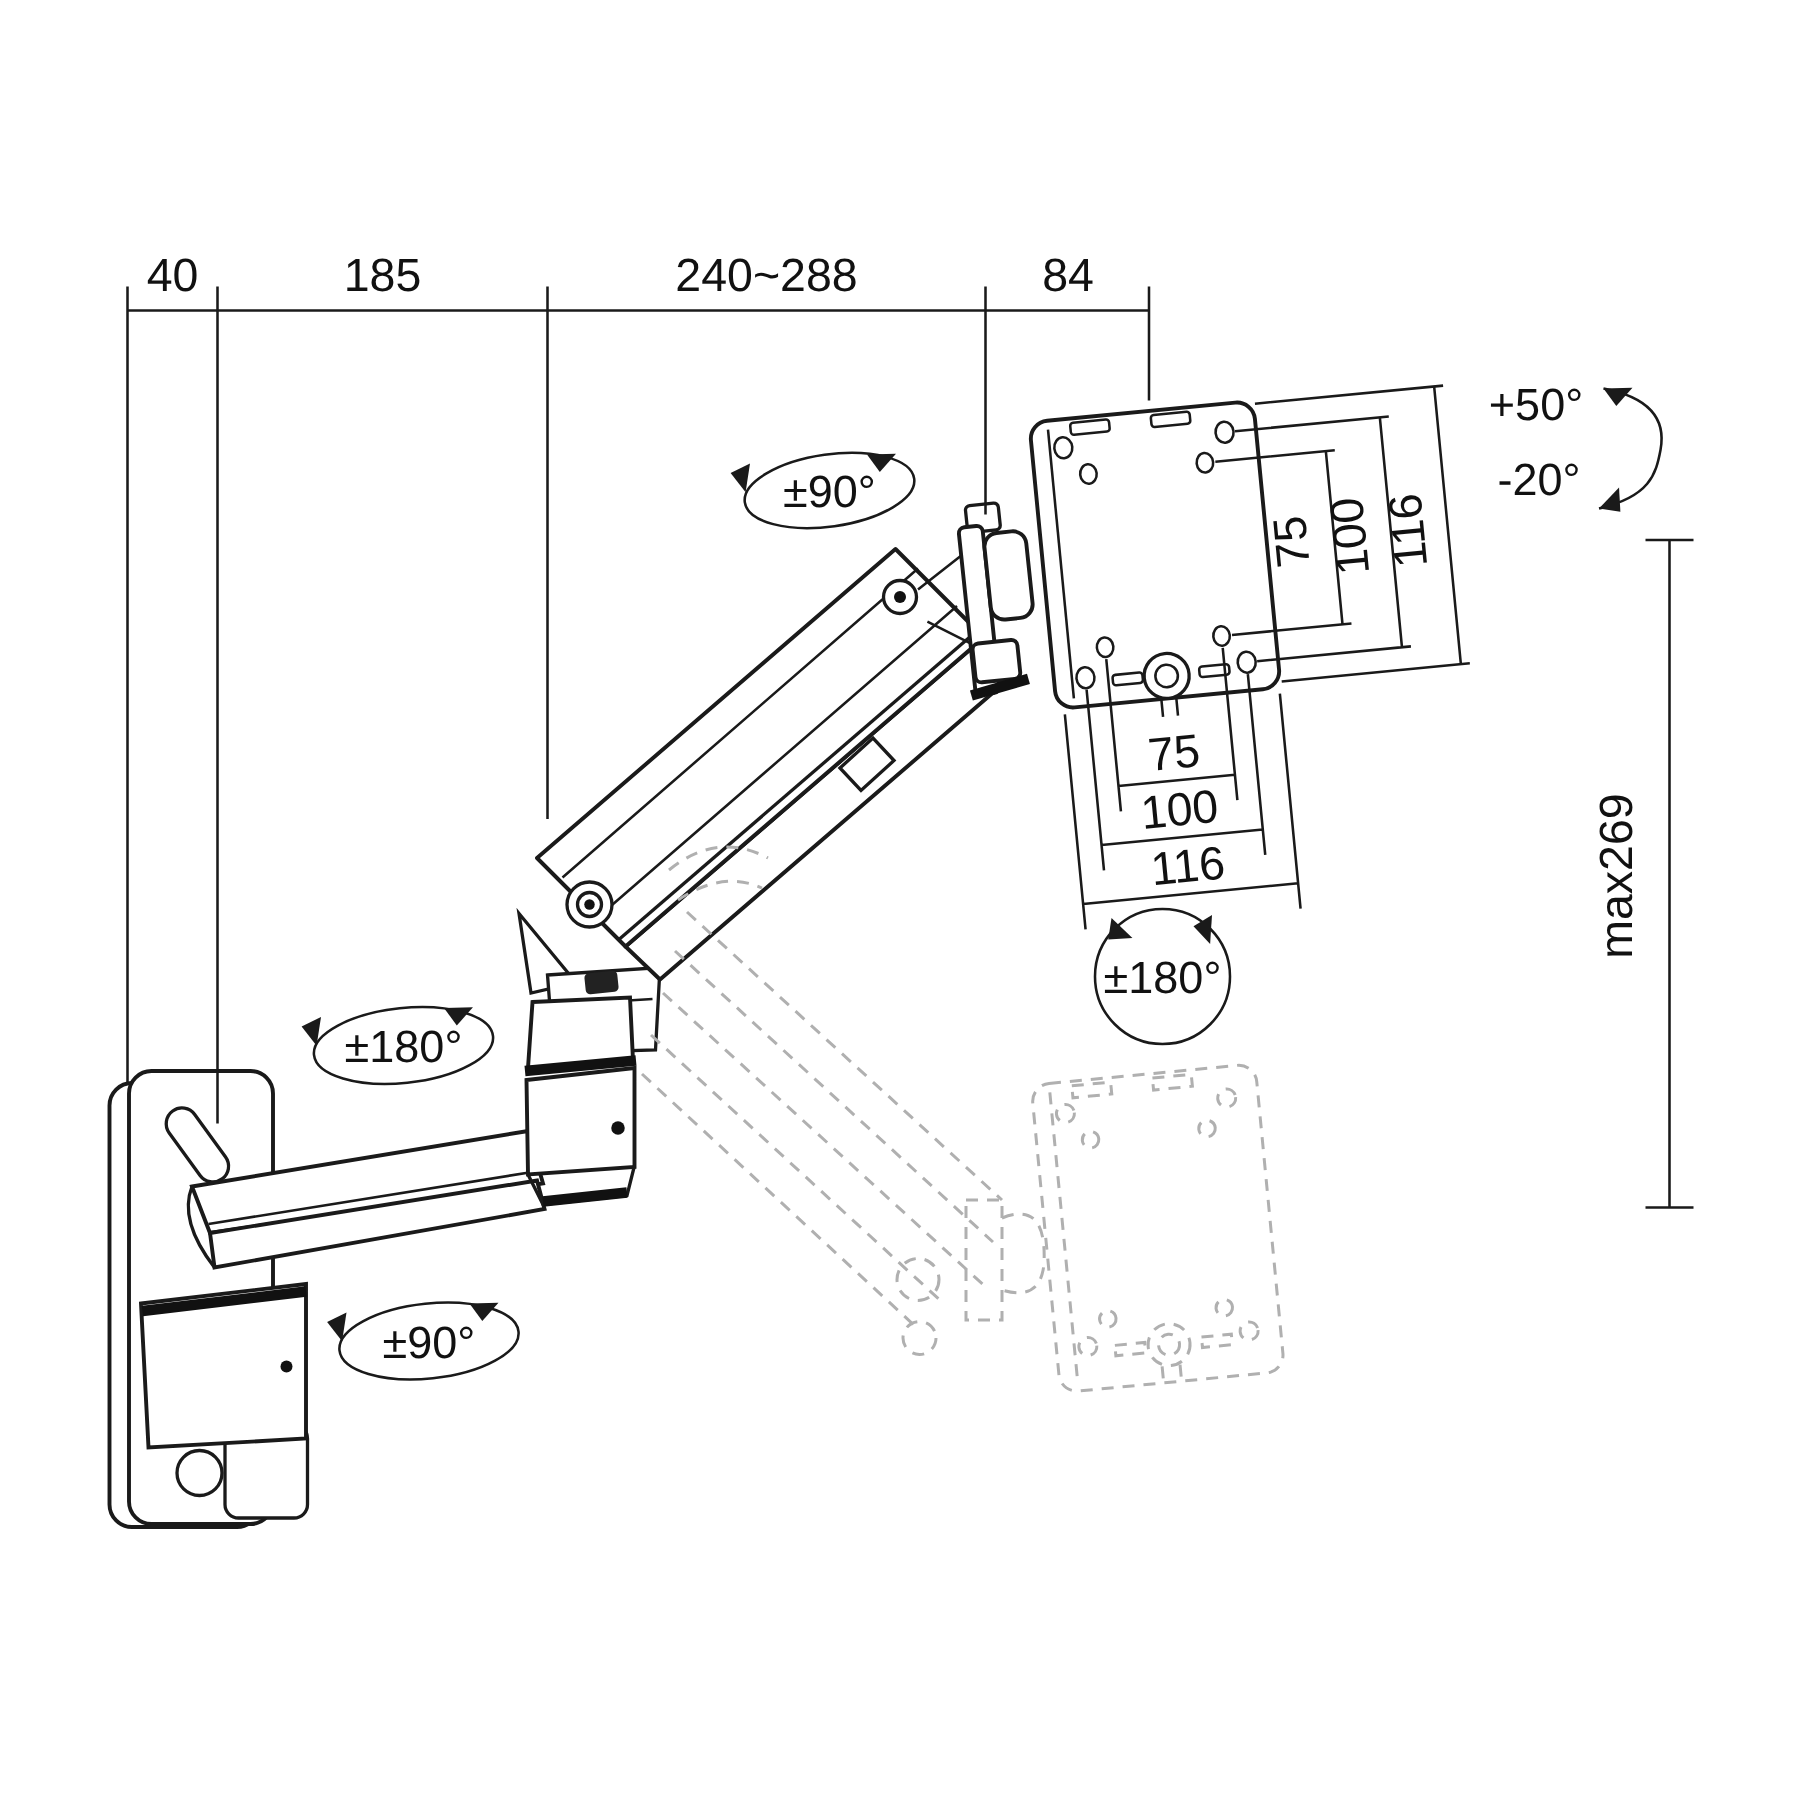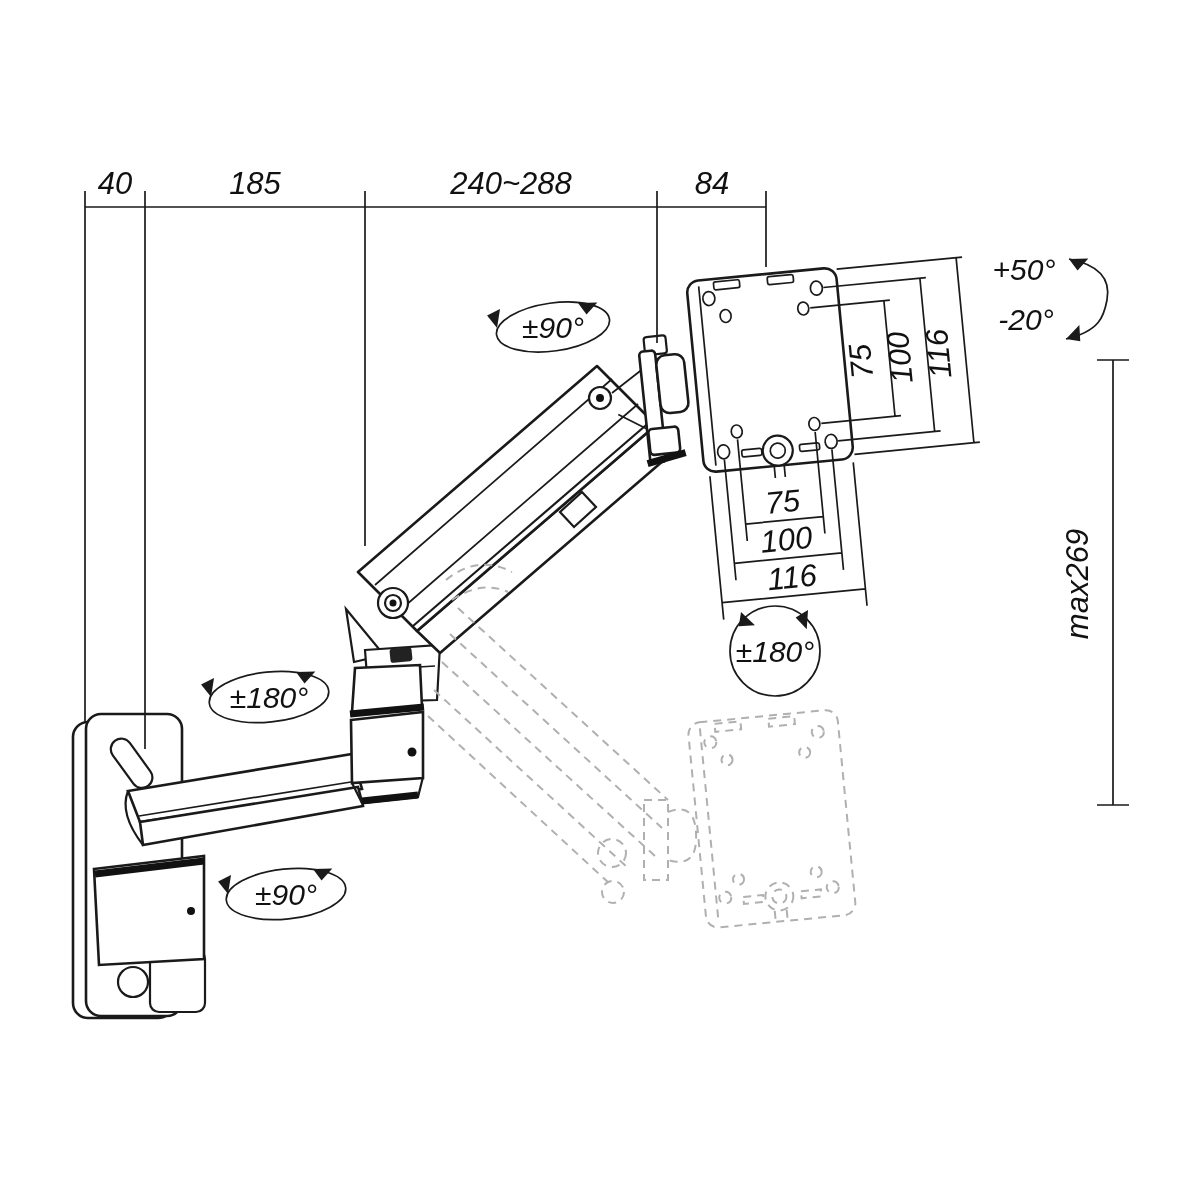--- a/index.html
+++ b/index.html
@@ -1,16 +1,16 @@
 <!DOCTYPE html>
 <html><head>
 <meta charset="utf-8">
 <style>
   html,body{margin:0;padding:0;background:#ffffff;}
-  #stage{width:1200px;height:1200px;position:relative;background:#fff;font-family:"Liberation Sans",sans-serif;font-style:italic;}
+  #stage{width:1200px;height:1200px;position:relative;background:#fff;font-family:"Liberation Sans",sans-serif;}
   svg{display:block;}
   svg text{font-family:"Liberation Sans",sans-serif;fill:#111;}
   .dimtxt{font-size:31px;}
   .angtxt{font-size:30px;}
   .ln{stroke:#1a1a1a;fill:none;}
   .fw{fill:#ffffff;stroke:#1a1a1a;}
   .thin{stroke-width:1.7;}
   .mid{stroke-width:2.2;}
   .thick{stroke-width:2.6;}
   .band{stroke:#111;stroke-width:7;fill:none;}

